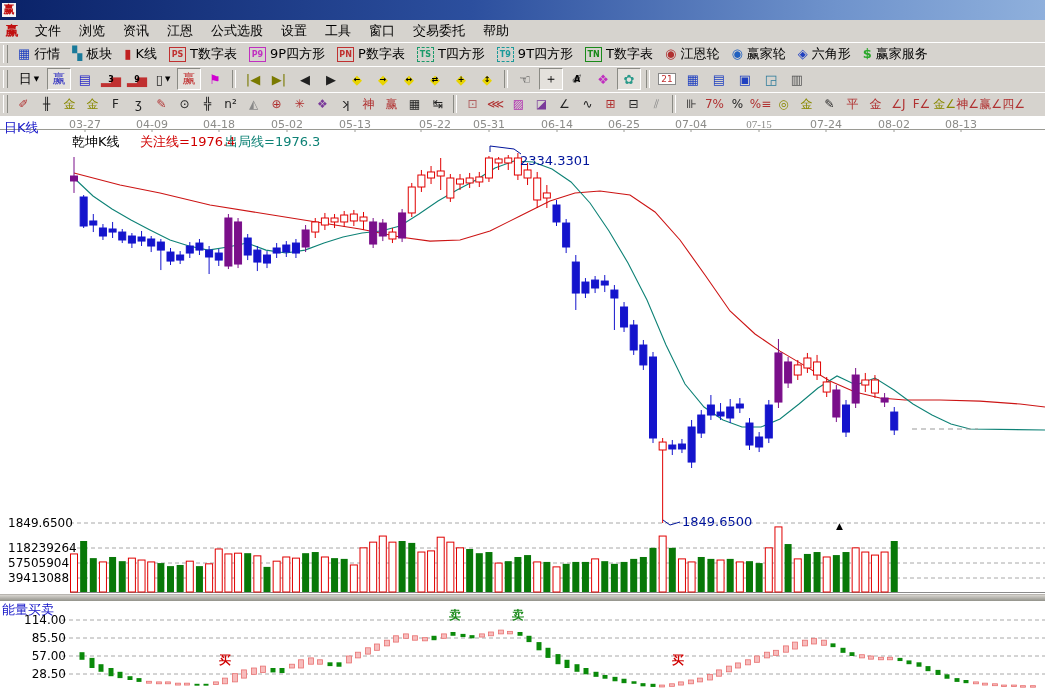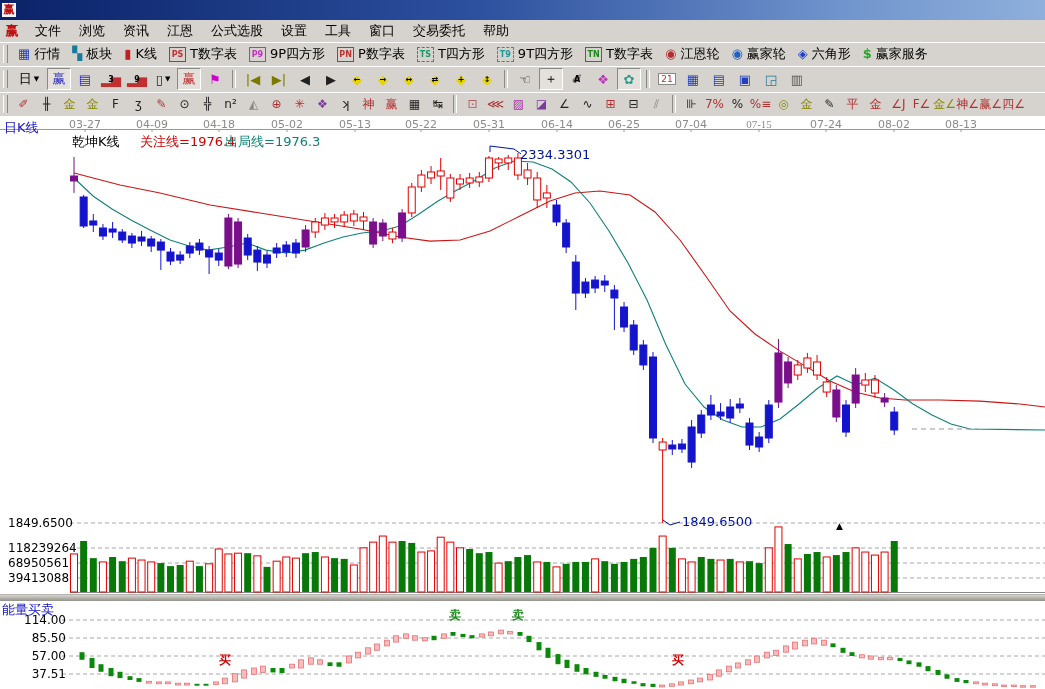--- a/index.html
+++ b/index.html
@@ -37,21 +37,21 @@
   
   #chart-region{position:absolute;left:0;top:116px;width:1045px;height:573px;background:#ffffff;}
   #chart-svg{position:absolute;left:0;top:0;}
   .datelabel{position:absolute;top:2px;font-size:11px;color:#8b8b88;transform:translateX(-50%);}
   #date-groove{position:absolute;left:0;top:13px;width:1045px;height:2px;border-top:1px solid #9a9a94;border-bottom:1px solid #fff;}
   .lbl{position:absolute;white-space:nowrap;}
   #period-label{left:4px;top:3px;font-size:13px;color:#1414c8;}
   #pane-title{left:72px;top:17px;font-size:13px;color:#000;}
   #watch-line{left:140px;top:17px;font-size:13px;color:#d00000;}
   #exit-line{left:225px;top:17px;font-size:13px;color:#0e8276;}
-  #high-anno{left:520px;top:31px;font-size:13px;color:#00149b;}
+  #high-anno{left:520px;top:37px;font-size:13px;color:#00149b;}
   #low-anno{left:682px;top:398px;font-size:13px;color:#00149b;}
   #tri-marker{left:836px;top:405px;font-size:9px;color:#000;}
   .axis-lbl{position:absolute;font-size:12px;color:#000;text-align:right;width:58px;left:8px;height:13px;line-height:13px;}
   #ind-label{left:2px;top:485px;font-size:13px;color:#1414c8;}
   .signal{position:absolute;font-size:12px;font-weight:bold;transform:translateX(-50%);}
   #splitter{position:absolute;left:0;top:478px;width:1045px;height:6px;
     background:linear-gradient(#d8d5d0,#92928a);border-top:1px solid #b8b5b0;}
 </style>
 </head>
 <body>
@@ -680,34 +680,34 @@
     <div id="low-anno" class="lbl">1849.6500</div>
     <div id="tri-marker" class="lbl">▲</div>
     <div class="axis-lbl" style="top:401px;">1849.6500</div>
     <div id="splitter"></div>
     <div id="ind-label" class="lbl">能量买卖</div>
   <div class="datelabel" style="left: 85px;">03-27</div>
       <div class="datelabel" style="left: 152px;">04-09</div>
       <div class="datelabel" style="left: 219px;">04-18</div>
       <div class="datelabel" style="left: 287px;">05-02</div>
       <div class="datelabel" style="left: 355px;">05-13</div>
-      <div class="datelabel" style="left: 421px;">05-22</div>
+      <div class="datelabel" style="left: 435px;">05-22</div>
       <div class="datelabel" style="left: 489px;">05-31</div>
       <div class="datelabel" style="left: 557px;">06-14</div>
       <div class="datelabel" style="left: 624px;">06-25</div>
       <div class="datelabel" style="left: 691px;">07-04</div>
       <div class="datelabel" style="left: 759px; font-family: Liberation Serif, serif;">07-15</div>
       <div class="datelabel" style="left: 826px;">07-24</div>
       <div class="datelabel" style="left: 894px; text-align: center;">08-02</div>
       <div class="datelabel" style="left: 961px;">08-13</div>
       <div class="signal" style="left: 225px; top: 536.104px; color: rgb(208, 0, 0);">买</div>
       <div class="signal" style="left: 455px; top: 491.253px; color: rgb(26, 138, 26);">卖</div>
       <div class="signal" style="left: 518px; top: 491.253px; color: rgb(26, 138, 26);">卖</div>
       <div class="signal" style="left: 678px; top: 536.104px; color: rgb(208, 0, 0);">买</div>
       <div class="axis-lbl" style="top: 426px;">118239264</div>
-      <div class="axis-lbl" style="top: 441px;">68950561</div>
+      <div class="axis-lbl" style="top: 441px;">57505904</div>
       <div class="axis-lbl" style="top: 456px;">39413088</div>
       <div class="axis-lbl" style="top: 498px;">114.00</div>
       <div class="axis-lbl" style="top: 516px;">85.50</div>
       <div class="axis-lbl" style="top: 534px;">57.00</div>
-      <div class="axis-lbl" style="top: 552px;">37.51</div>
+      <div class="axis-lbl" style="top: 552px;">28.50</div>
     </div>
 </div>
 
 </body></html>

